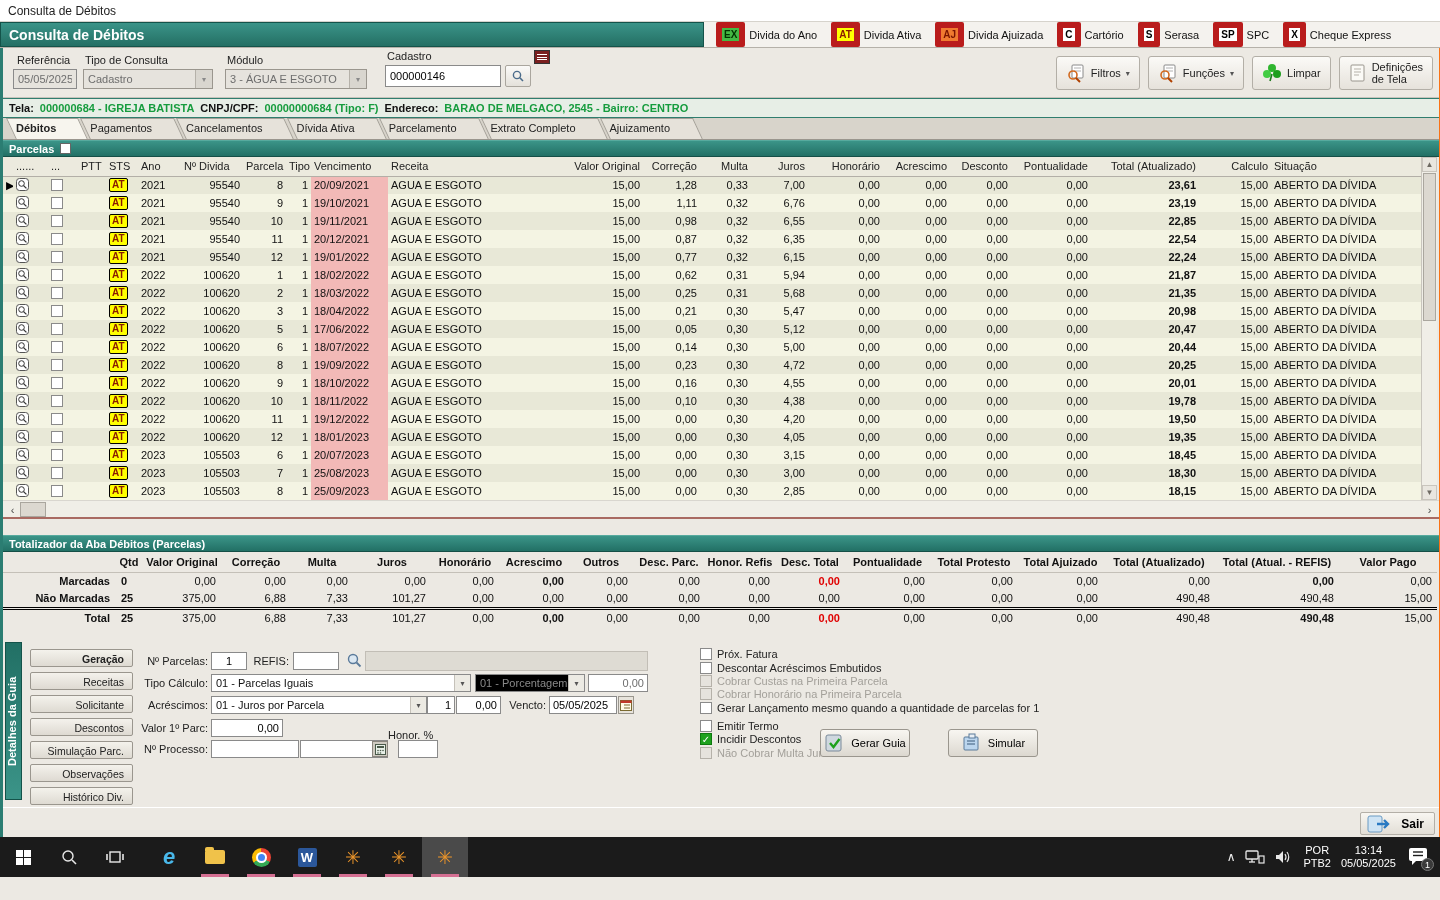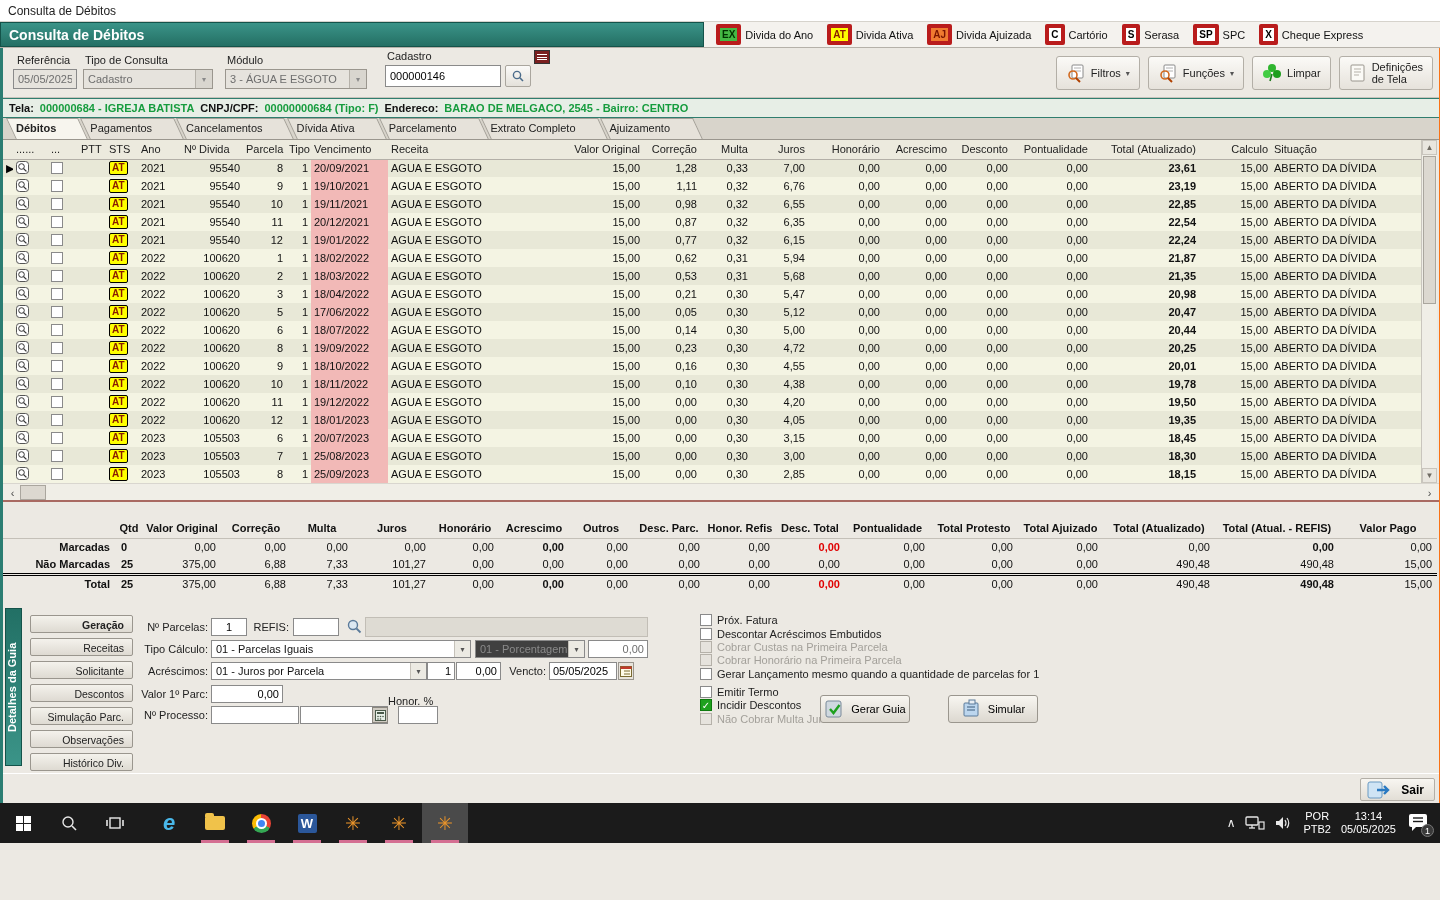--- a/index.html
+++ b/index.html
@@ -5,21 +5,21 @@
   * { box-sizing: border-box; margin: 0; padding: 0; }
   html,body { width:1440px; height:900px; overflow:hidden; }
   body { font-family:"Liberation Sans", sans-serif; font-size:11px; background:#ece9e3; color:#111; }
 
   
   .titlebar { height:22px; background:#fff; border-bottom:1px solid #d6d3cc; line-height:22px; padding-left:8px; font-size:12px; color:#222; }
   .header-row { height:26px; display:flex; align-items:stretch; background:#f4f2ee; border-bottom:1px solid #b5b1a9; }
   .page-title-bar { width:704px; background:linear-gradient(#3b9488,#246f64); color:#fff; font-weight:bold; font-size:14px; line-height:25px; padding-left:8px; border:1px solid #14534a; }
   .legend { flex:1; display:flex; align-items:center; gap:14px; padding-left:12px; }
   .leg-item { display:flex; align-items:center; gap:4px; }
-  .leg-badge { display:inline-block; min-width:18px; text-align:left; font-weight:bold; font-size:10px; border:4px solid #b91c1c; border-radius:2px; padding:0 2px; line-height:13px; }
+  .leg-badge { display:inline-block; min-width:18px; text-align:left; font-weight:bold; font-size:10px; border:6px solid #b91c1c; border-radius:2px; padding:0 2px; line-height:13px; }
   .leg-label { font-size:11px; color:#111; }
 
   
   .app-body { border-left:3px solid #2b7d72; border-right:1px solid #f97316; width:1440px; }
 
   
   .query { height:50px; position:relative; background:#ece9e3; border-bottom:1px solid #c7c3bb; }
   .qlab { position:absolute; font-size:11px; color:#222; }
   .inp { position:absolute; height:20px; border:1px solid #8a8a8a; background:#fff; font:11px "Liberation Sans",sans-serif; padding:0 4px; }
   .dis { background:#e6e3dd; color:#6e6e6e; }
@@ -95,21 +95,21 @@
   
   .ger-panel { position:relative; height:168px; background:#ece9e3; }
   .side-strip { position:absolute; left:2px; top:3px; width:17px; height:158px; background:linear-gradient(#3b9488,#227065); border:1px solid #14534a; color:#fff; font-weight:bold; font-size:11px; writing-mode:vertical-rl; transform:rotate(180deg); text-align:center; }
   .gnav { position:absolute; left:27px; top:10px; width:103px; display:flex; flex-direction:column; gap:5px; }
   .gnav-btn { height:18px; background:linear-gradient(#f4f2ec,#dedad2); border:1px solid #9a968e; border-radius:2px; font-size:10.5px; text-align:right; padding:2px 8px 0 4px; color:#222; }
   .gnav-btn.active { font-weight:bold; }
   .glab { position:absolute; text-align:right; font-size:11px; color:#222; }
   .ginp { position:absolute; height:18px; border:1px solid #8a8a8a; background:#fff; font:11px "Liberation Sans",sans-serif; padding:0 3px; }
   .gsel { position:absolute; height:18px; border:1px solid #8a8a8a; background:#fff; display:flex; align-items:center; justify-content:space-between; padding-left:4px; font-size:11px; }
   .gsel .arr { width:16px; height:16px; color:#555; font-size:8px; display:flex; align-items:center; justify-content:center; border-left:1px solid #c5c1b9; background:#eceae3; }
-  .gsel.dis { background:#404040; color:#8a8a8a; }
+  .gsel.dis { background:#000000; color:#8a8a8a; }
   .gray-field { position:absolute; height:20px; background:#dedbd3; border:1px solid #c2beb6; }
   .icbox { position:absolute; display:flex; align-items:center; justify-content:center; }
   .gchk-row { position:absolute; left:697px; display:flex; align-items:center; gap:5px; white-space:nowrap; }
   .gchk { width:12px; height:12px; background:#fff; border:1px solid #8a8a8a; }
   .gchk.checked { background:#1ea11e; border-color:#0e7a0e; color:#fff; font-size:10px; line-height:11px; text-align:center; }
   .gchk.disb { background:#e6e3dd; border-color:#b5b1a9; }
   .gchk-lab { font-size:11px; color:#222; }
   .gchk-lab.disb { color:#a3a09a; }
   .gbtn { position:absolute; height:28px; width:90px; background:linear-gradient(#f8f6f1,#dcd8d0); border:1px solid #9a968e; border-radius:3px; display:flex; align-items:center; justify-content:center; gap:5px; font-size:11px; }
 
@@ -265,20 +265,24 @@
   <div class="tabbar" id="tabbar">
       <div class="tab active"><span>Débitos</span></div>
       <div class="tab"><span>Pagamentos</span></div>
       <div class="tab"><span>Cancelamentos</span></div>
       <div class="tab"><span>Dívida Ativa</span></div>
       <div class="tab"><span>Parcelamento</span></div>
       <div class="tab"><span>Extrato Completo</span></div>
       <div class="tab"><span>Ajuizamento</span></div>
     </div>
 
+  <div class="teal-bar">
+    <span>Parcelas</span>
+    <span class="wchk"></span>
+  </div>
 
   <div class="table-zone" style="width:1418px">
     <table class="pt">
       <thead id="pt-head">
           <tr>
             <th class="c0"></th>
             <th class="c1">......</th>
             <th class="c2">...</th>
             <th class="c3">PTT</th>
             <th class="c4">STS</th>
@@ -494,21 +498,21 @@
             </td>
             <td class="c3"></td>
             <td class="c4"><span class="badge-at">AT</span></td>
             <td class="c5">2022</td>
             <td class="c6 r">100620</td>
             <td class="c7 r">2</td>
             <td class="c8 r">1</td>
             <td class="c9 venc">18/03/2022</td>
             <td class="c10">AGUA E ESGOTO</td>
             <td class="c11 r">15,00</td>
-            <td class="c12 r">0,53</td>
+            <td class="c12 r">0,25</td>
             <td class="c13 r">0,31</td>
             <td class="c14 r">5,68</td>
             <td class="c15 r">0,00</td>
             <td class="c16 r">0,00</td>
             <td class="c17 r">0,00</td>
             <td class="c18 r">0,00</td>
             <td class="c19 r b">21,35</td>
             <td class="c20 r">15,00</td>
             <td class="c21">ABERTO DA DÍVIDA</td>
           </tr>
@@ -850,20 +854,23 @@
       <div class="varrow down">▼</div>
     </div>
   </div>
   <div class="hscroll">
     <span class="harrow" style="left:2px">‹</span>
     <div class="hthumb"></div>
     <span class="harrow" style="right:2px">›</span>
   </div>
   <div class="sep-line"></div>
 
+  <div class="teal-bar">
+    <span>Totalizador da Aba Débitos (Parcelas)</span>
+  </div>
   <table class="tot">
     <thead id="tot-head">
         <tr>
           <th class="t0"></th>
           <th class="t1">Qtd</th>
           <th class="t2">Valor Original</th>
           <th class="t3">Correção</th>
           <th class="t4">Multa</th>
           <th class="t5">Juros</th>
           <th class="t6">Honorário</th>

